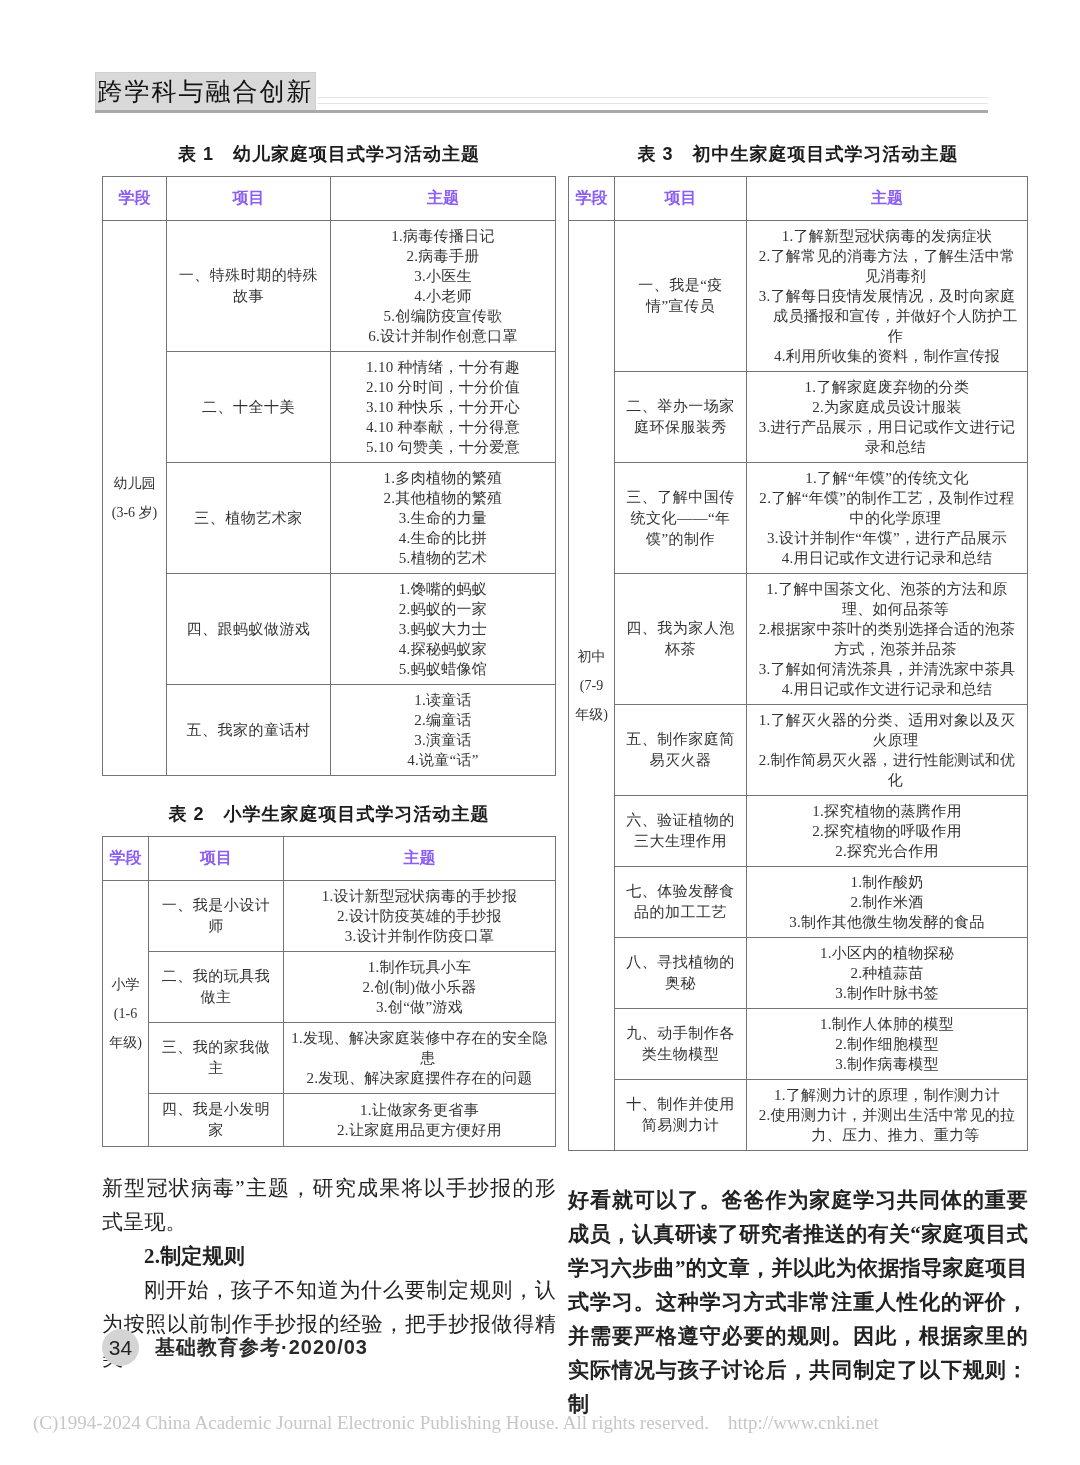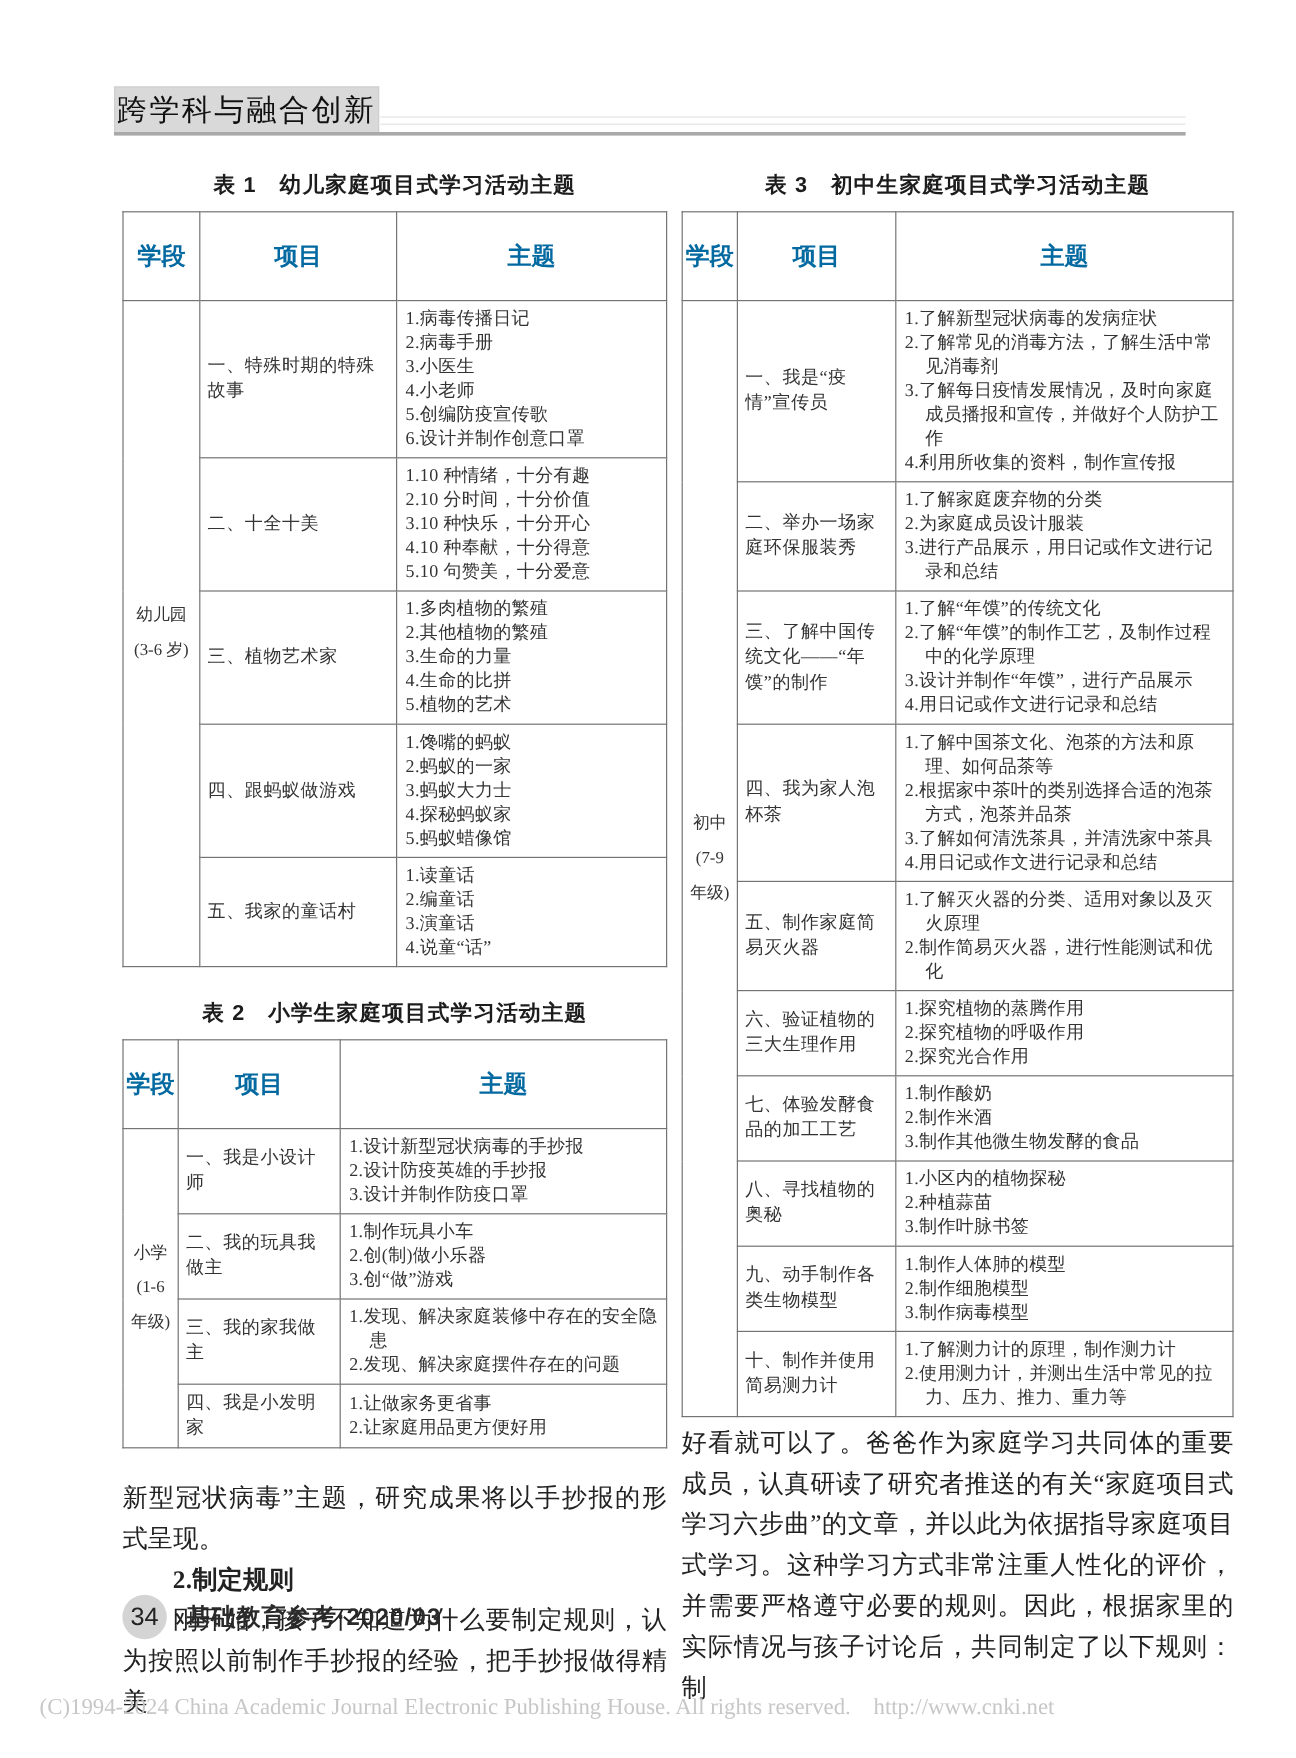--- a/index.html
+++ b/index.html
@@ -29,26 +29,26 @@
   .tbl-title {
     text-align:center; font-family:"Liberation Sans","DejaVu Sans",sans-serif;
     font-weight:bold; font-size:18px; color:#1c1c1c; letter-spacing:1px;
     margin:0 0 10px 0;
   }
   table.stage-table {
     width:100%; border-collapse:collapse; table-layout:fixed;
     border:1.5px solid #5f5f5f;
   }
   table.stage-table th, table.stage-table td {
-    border:1px solid #747474; vertical-align:middle;
+    border:1px solid #747474; vertical-align:middle;text-align:center;
   }
   table.stage-table th {
     font-family:"Liberation Sans","DejaVu Sans",sans-serif;
-    font-weight:bold; font-size:20px; color:#0369a1;
-    padding:23px 2px; text-align:center;
+    font-weight:bold; font-size:16px; color:#8b5cf6;
+    padding:11px 2px; text-align:center;
   }
   td.stage {
     text-align:center; font-size:14px; line-height:29px; color:#333;
     padding:2px 1px;
   }
   td.project {
     font-size:15px; line-height:21px; letter-spacing:0.5px;
     padding:5px 6px; color:#333;
   }
   td.themes { padding:5px 7px; color:#333; }
@@ -340,21 +340,21 @@
               <td class="project">十、制作并使用简易测力计</td>
               <td class="themes">
                 <div class="theme-item">1.了解测力计的原理，制作测力计</div>
                 <div class="theme-item">2.使用测力计，并测出生活中常见的拉力、压力、推力、重力等</div>
               </td>
             </tr>
           </tbody>
       </table>
     </div>
 
-    <div class="body-text" style="margin-top:4px;">
+    <div class="body-text" style="margin-top:32px;font-weight:bold;">
       <p>好看就可以了。爸爸作为家庭学习共同体的重要成员，认真研读了研究者推送的有关“家庭项目式学习六步曲”的文章，并以此为依据指导家庭项目式学习。这种学习方式非常注重人性化的评价，并需要严格遵守必要的规则。因此，根据家里的实际情况与孩子讨论后，共同制定了以下规则：制</p>
     </div>
   </div>
 
   <div class="footer">
     <div class="page-circle">
       <span>34</span>
     </div>
     <div class="journal-name">基础教育参考·2020/03</div>
   </div>

